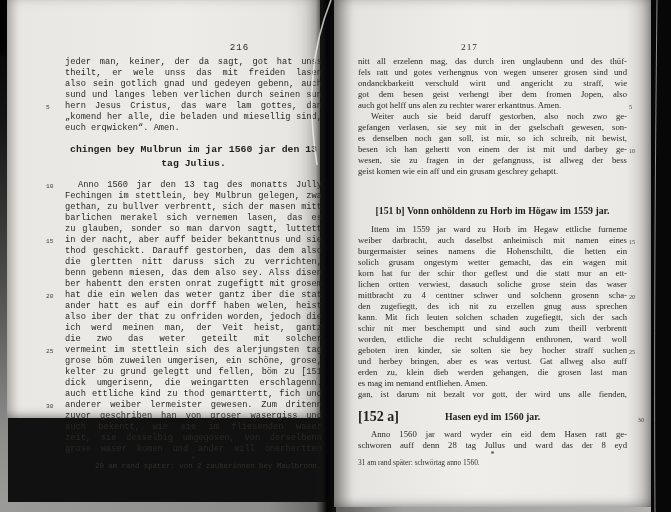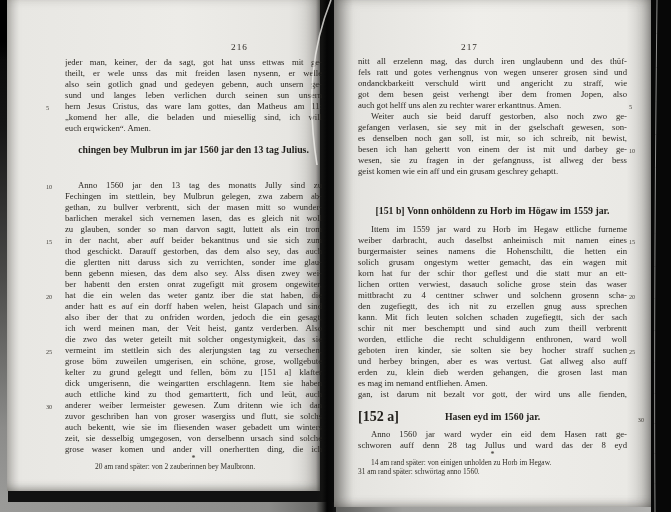--- a/index.html
+++ b/index.html
@@ -8,24 +8,24 @@
   
   .left-strip{position:absolute;left:0;top:0;width:8px;height:503px;
               background:linear-gradient(to bottom,#000 0%,#151515 25%,#4a4a48 55%,#8b8b89 85%,#9a9a98 100%);}
   .right-band{position:absolute;left:651px;top:0;width:20px;height:512px;background:#070707;}
   .bottom-band{position:absolute;left:0;top:502px;width:671px;height:10px;
                background:linear-gradient(to right,#9a9a98 0%,#8c8c8a 40%,#5e5e5c 50%,#9e9e9c 60%,#b2b2b0 100%);}
   .gutter{position:absolute;left:316px;top:0;width:20px;height:512px;
           background:linear-gradient(to right,rgba(20,20,18,0) 0%,rgba(20,20,18,.55) 30%,#050505 55%,#0a0a0a 80%,rgba(10,10,10,.85) 100%);}
   
   .page{position:absolute;color:#2b2823;}
-  .page-left{left:7px;top:0;width:313px;height:491px;
+  .page-left{left:7px;top:0;width:313px;height:418px;
      background:linear-gradient(to right,#cbcac6 0%,#e7e6e2 4%,#edecd e 0,#ecebe7 55%,#e7e6e2 90%,#d2d1cd 100%);
      background:linear-gradient(to right,#cbcac6 0%,#e8e7e3 4%,#edece8 55%,#e7e6e2 90%,#d0cfcb 100%);
-     box-shadow:inset 0 -7px 9px -5px rgba(95,93,88,.55), inset -12px 0 16px -9px rgba(55,53,50,.65), inset 9px 0 11px -7px rgba(120,118,113,.5);}
+     box-shadow:inset 0 -7px 9px -5px rgba(95,93,88,.55), inset -12px 0 16px -9px rgba(55,53,50,.65), inset 9px 0 11px -7px rgba(120,118,113,.5);font-family:Liberation Mono, monospace;}
   .page-right{left:334px;top:0;width:318px;height:507px;
      background:linear-gradient(to right,#b5b4b1 0%,#e5e4e0 6%,#efeeea 45%,#eae9e5 92%,#c0bfbb 100%);
      box-shadow:inset 14px 0 18px -10px rgba(55,53,50,.6), inset -9px 0 13px -7px rgba(40,38,36,.6), inset 0 -7px 9px -5px rgba(120,118,113,.5);}
   .corner-tl{position:absolute;left:0;top:0;width:10px;height:60px;
      background:linear-gradient(to bottom,#000 70%,rgba(0,0,0,0) 100%);}
   .col{position:absolute;top:0;height:512px;}
   .col-left{left:58px;width:257px;}
   .col-right{left:24px;width:269px;}
   
   .abs{position:absolute;left:0;width:100%;}
@@ -298,23 +298,20 @@
             <span class="lt">Anno 1560 jar ward wyder ein eid dem Hasen ratt ge-</span>
           </div>
           <div class="line">
             <span class="lt">schworen auff denn 28 tag Jullus und ward das der 8 eyd</span>
           </div>
         </div>
 
       <div class="abs star" style="top:451px">*</div>
 
       <div class="abs fnote" style="top:458px">
-          <div class="line end ind1">
-            <span class="lt">14 am rand später: von einigen unholden zu Horb im Hegaw.</span>
-          </div>
           <div class="line end">
             <span class="lt">31 am rand später: schwörtag anno 1560.</span>
           </div>
         </div>
     </div>
   </div>
 
   <div class="right-band"></div>
 
   <svg class="overlay" width="671" height="512">

